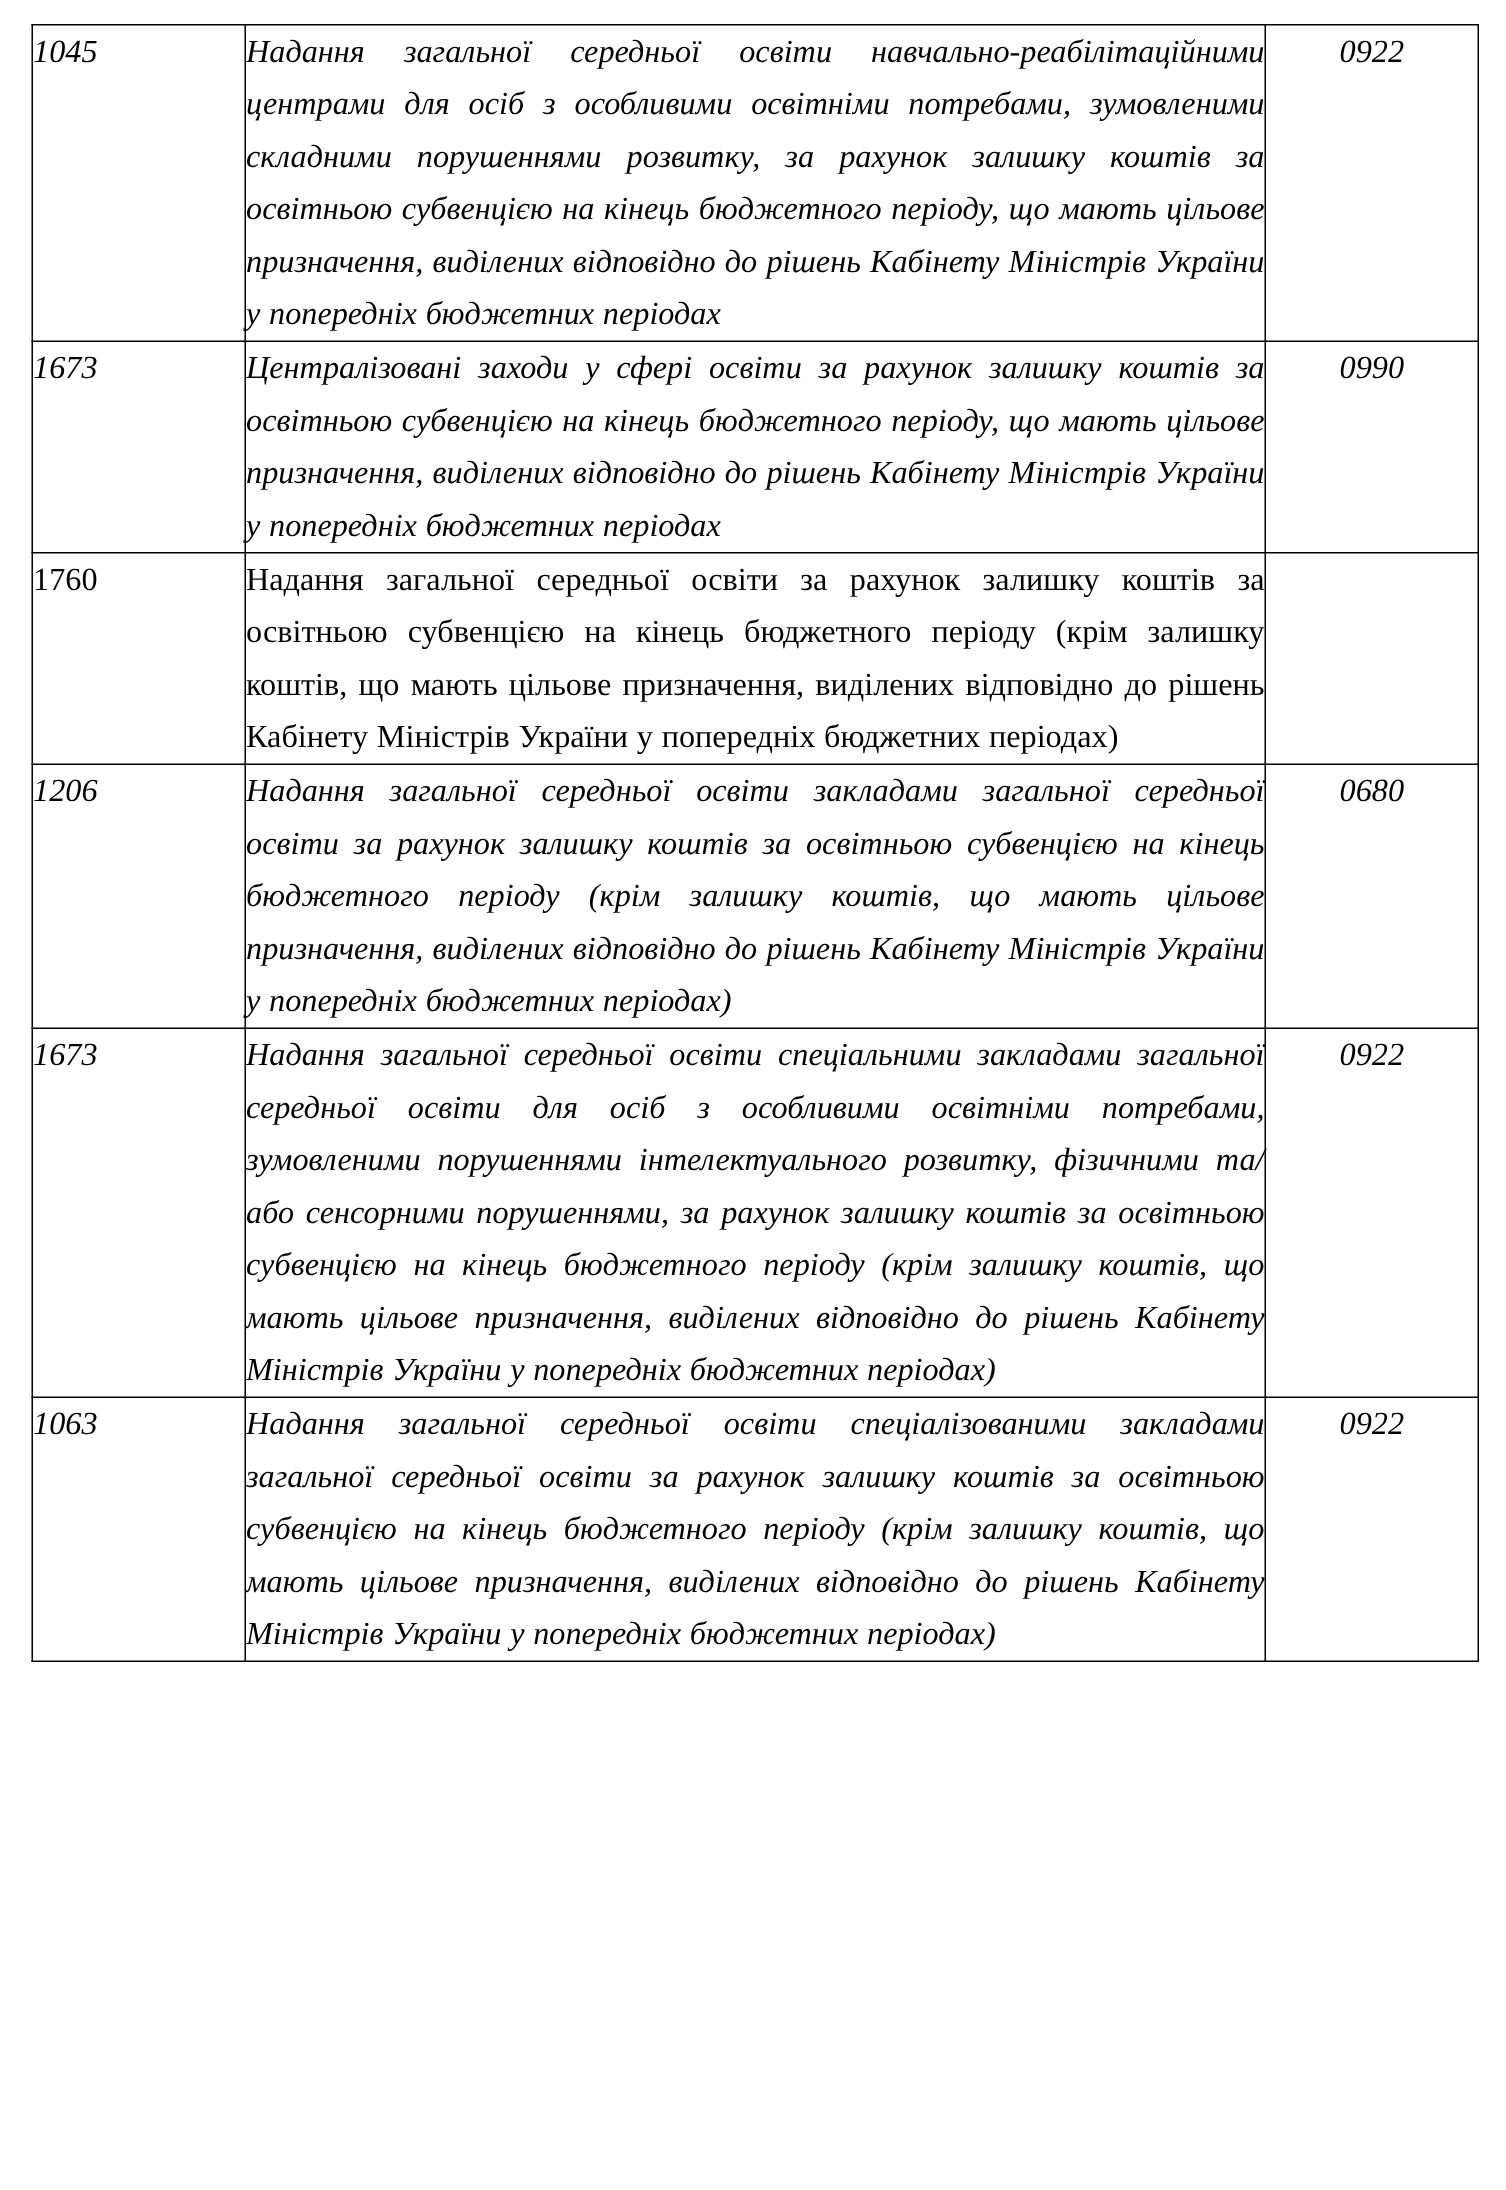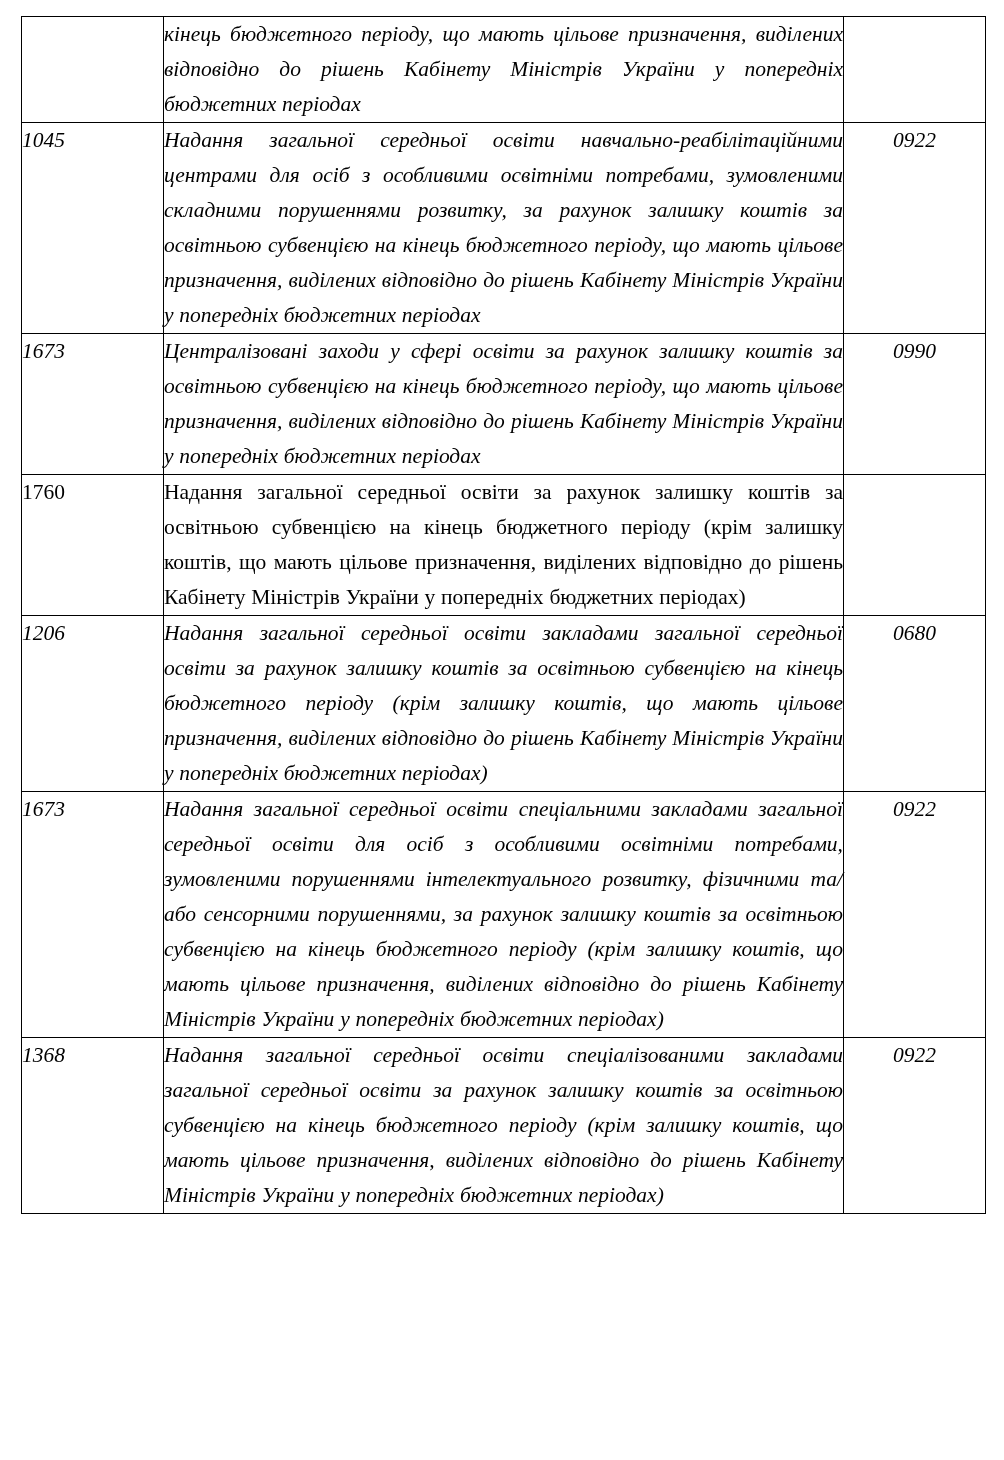--- a/index.html
+++ b/index.html
@@ -98,25 +98,20 @@
 <div id="sheet">
 
   <table class="budget-table">
     <colgroup>
       <col class="col-code">
       <col class="col-name">
       <col class="col-func">
     </colgroup>
     <tbody>
         <tr>
-          <td class="cell-code is-empty"></td>
-          <td class="cell-name">кінець бюджетного періоду, що мають цільове призначення, виділених відповідно до рішень Кабінету Міністрів України у попередніх бюджетних періодах</td>
-          <td class="cell-func is-empty"></td>
-        </tr>
-        <tr>
           <td class="cell-code">1045</td>
           <td class="cell-name">Надання загальної середньої освіти навчально-реабілітаційними центрами для осіб з особливими освітніми потребами, зумовленими складними порушеннями розвитку, за рахунок залишку коштів за освітньою субвенцією на кінець бюджетного періоду, що мають цільове призначення, виділених відповідно до рішень Кабінету Міністрів України у попередніх бюджетних періодах</td>
           <td class="cell-func">0922</td>
         </tr>
         <tr>
           <td class="cell-code">1673</td>
           <td class="cell-name">Централізовані заходи у сфері освіти за рахунок залишку коштів за освітньою субвенцією на кінець бюджетного періоду, що мають цільове призначення, виділених відповідно до рішень Кабінету Міністрів України у попередніх бюджетних періодах</td>
           <td class="cell-func">0990</td>
         </tr>
         <tr class="roman">
@@ -128,20 +123,20 @@
           <td class="cell-code">1206</td>
           <td class="cell-name">Надання загальної середньої освіти закладами загальної середньої освіти за рахунок залишку коштів за освітньою субвенцією на кінець бюджетного періоду (крім залишку коштів, що мають цільове призначення, виділених відповідно до рішень Кабінету Міністрів України у попередніх бюджетних періодах)</td>
           <td class="cell-func">0680</td>
         </tr>
         <tr>
           <td class="cell-code">1673</td>
           <td class="cell-name">Надання загальної середньої освіти спеціальними закладами загальної середньої освіти для осіб з особливими освітніми потребами, зумовленими порушеннями інтелектуального розвитку, фізичними та/або сенсорними порушеннями, за рахунок залишку коштів за освітньою субвенцією на кінець бюджетного періоду (крім залишку коштів, що мають цільове призначення, виділених відповідно до рішень Кабінету Міністрів України у попередніх бюджетних періодах)</td>
           <td class="cell-func">0922</td>
         </tr>
         <tr>
-          <td class="cell-code">1368</td>
+          <td class="cell-code">1063</td>
           <td class="cell-name">Надання загальної середньої освіти спеціалізованими закладами загальної середньої освіти за рахунок залишку коштів за освітньою субвенцією на кінець бюджетного періоду (крім залишку коштів, що мають цільове призначення, виділених відповідно до рішень Кабінету Міністрів України у попередніх бюджетних періодах)</td>
           <td class="cell-func">0922</td>
         </tr>
       </tbody>
   </table>
 
 </div>
 
 </body></html>

